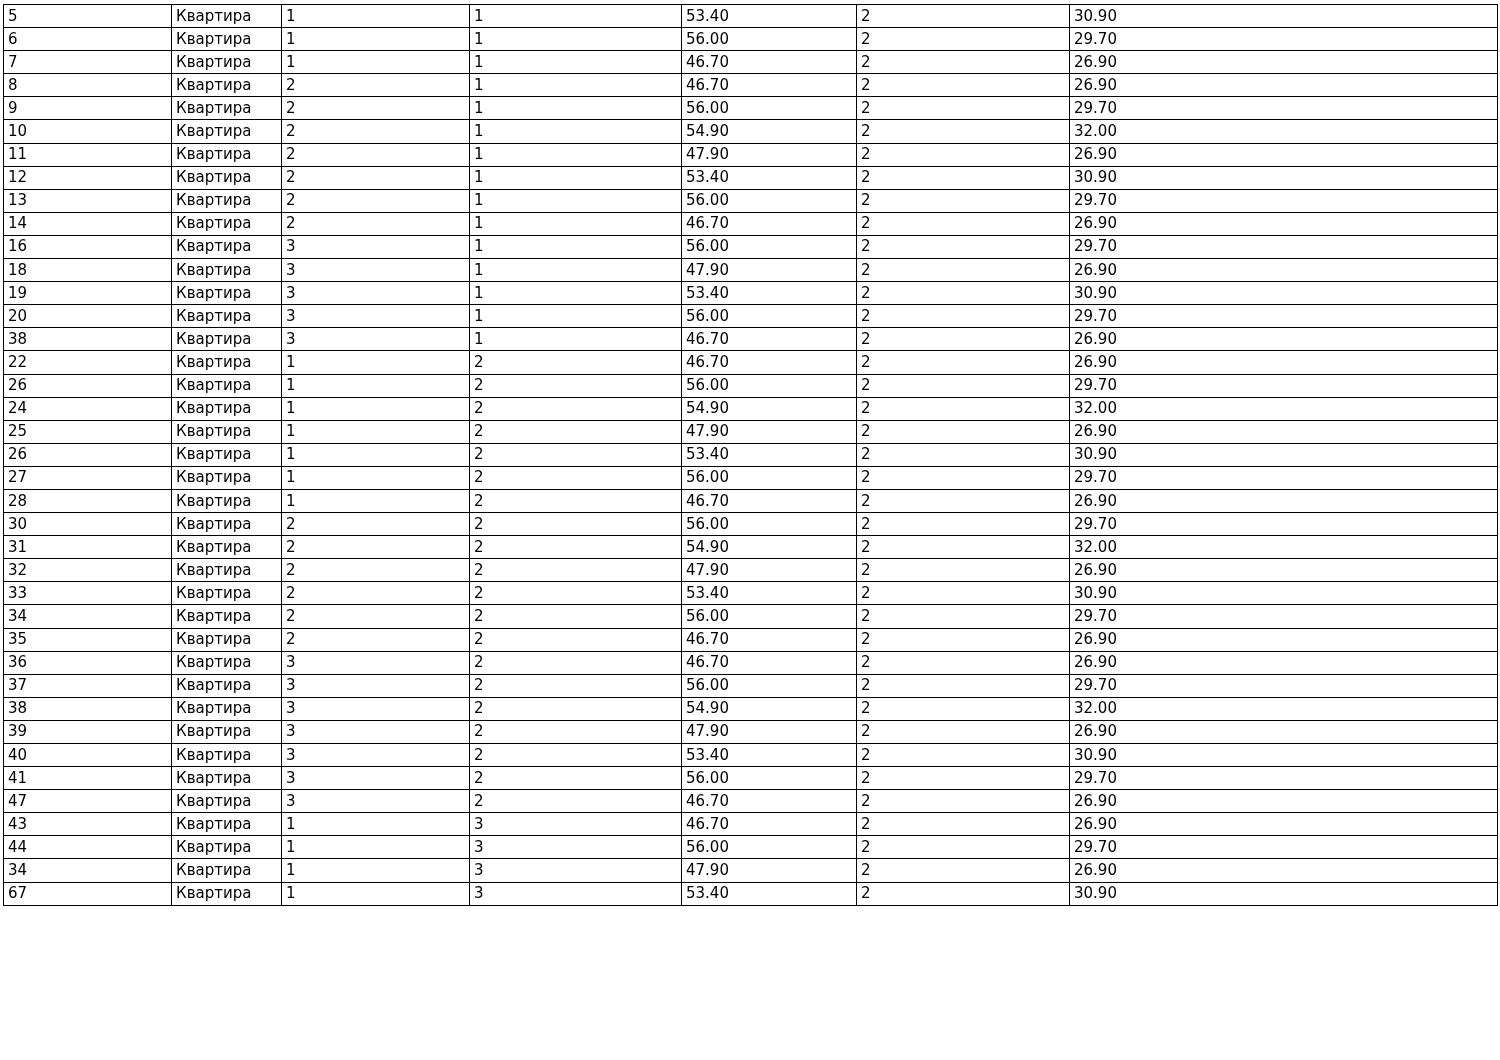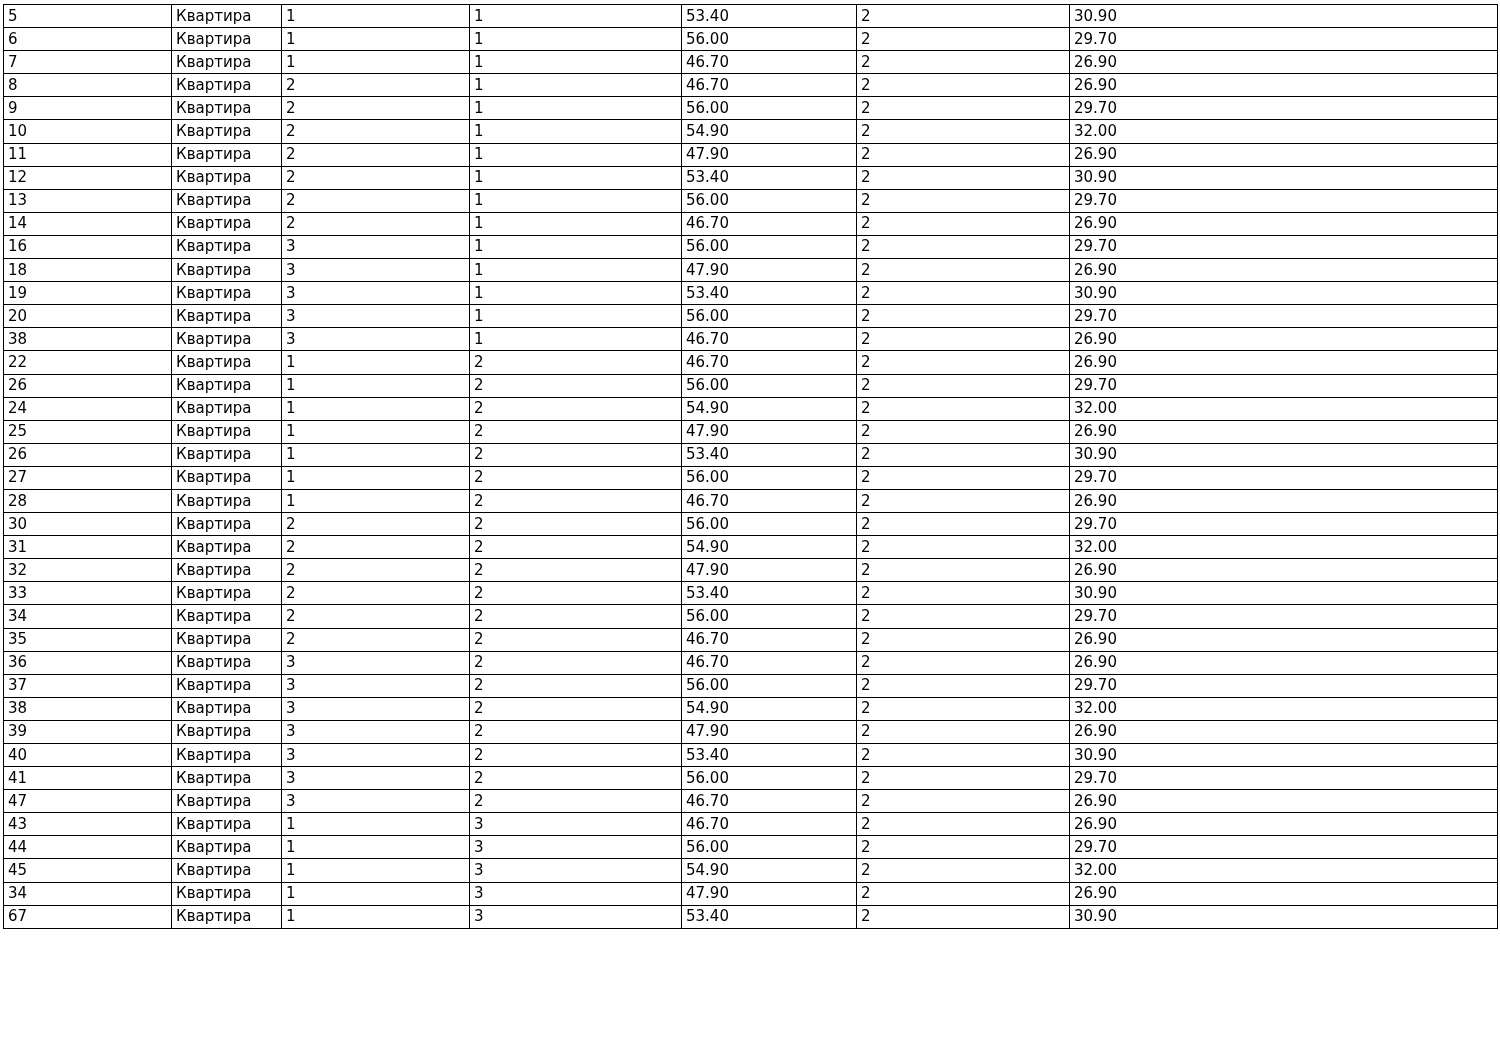--- a/index.html
+++ b/index.html
@@ -422,30 +422,20 @@
           <td>44</td>
           <td>Квартира</td>
           <td>1</td>
           <td>3</td>
           <td>56.00</td>
           <td>2</td>
           <td>29.70</td>
           <td>2.50</td>
         </tr>
         <tr>
-          <td>45</td>
-          <td>Квартира</td>
-          <td>1</td>
-          <td>3</td>
-          <td>54.90</td>
-          <td>2</td>
-          <td>32.00</td>
-          <td>2.50</td>
-        </tr>
-        <tr>
           <td>34</td>
           <td>Квартира</td>
           <td>1</td>
           <td>3</td>
           <td>47.90</td>
           <td>2</td>
           <td>26.90</td>
           <td>2.50</td>
         </tr>
         <tr>

